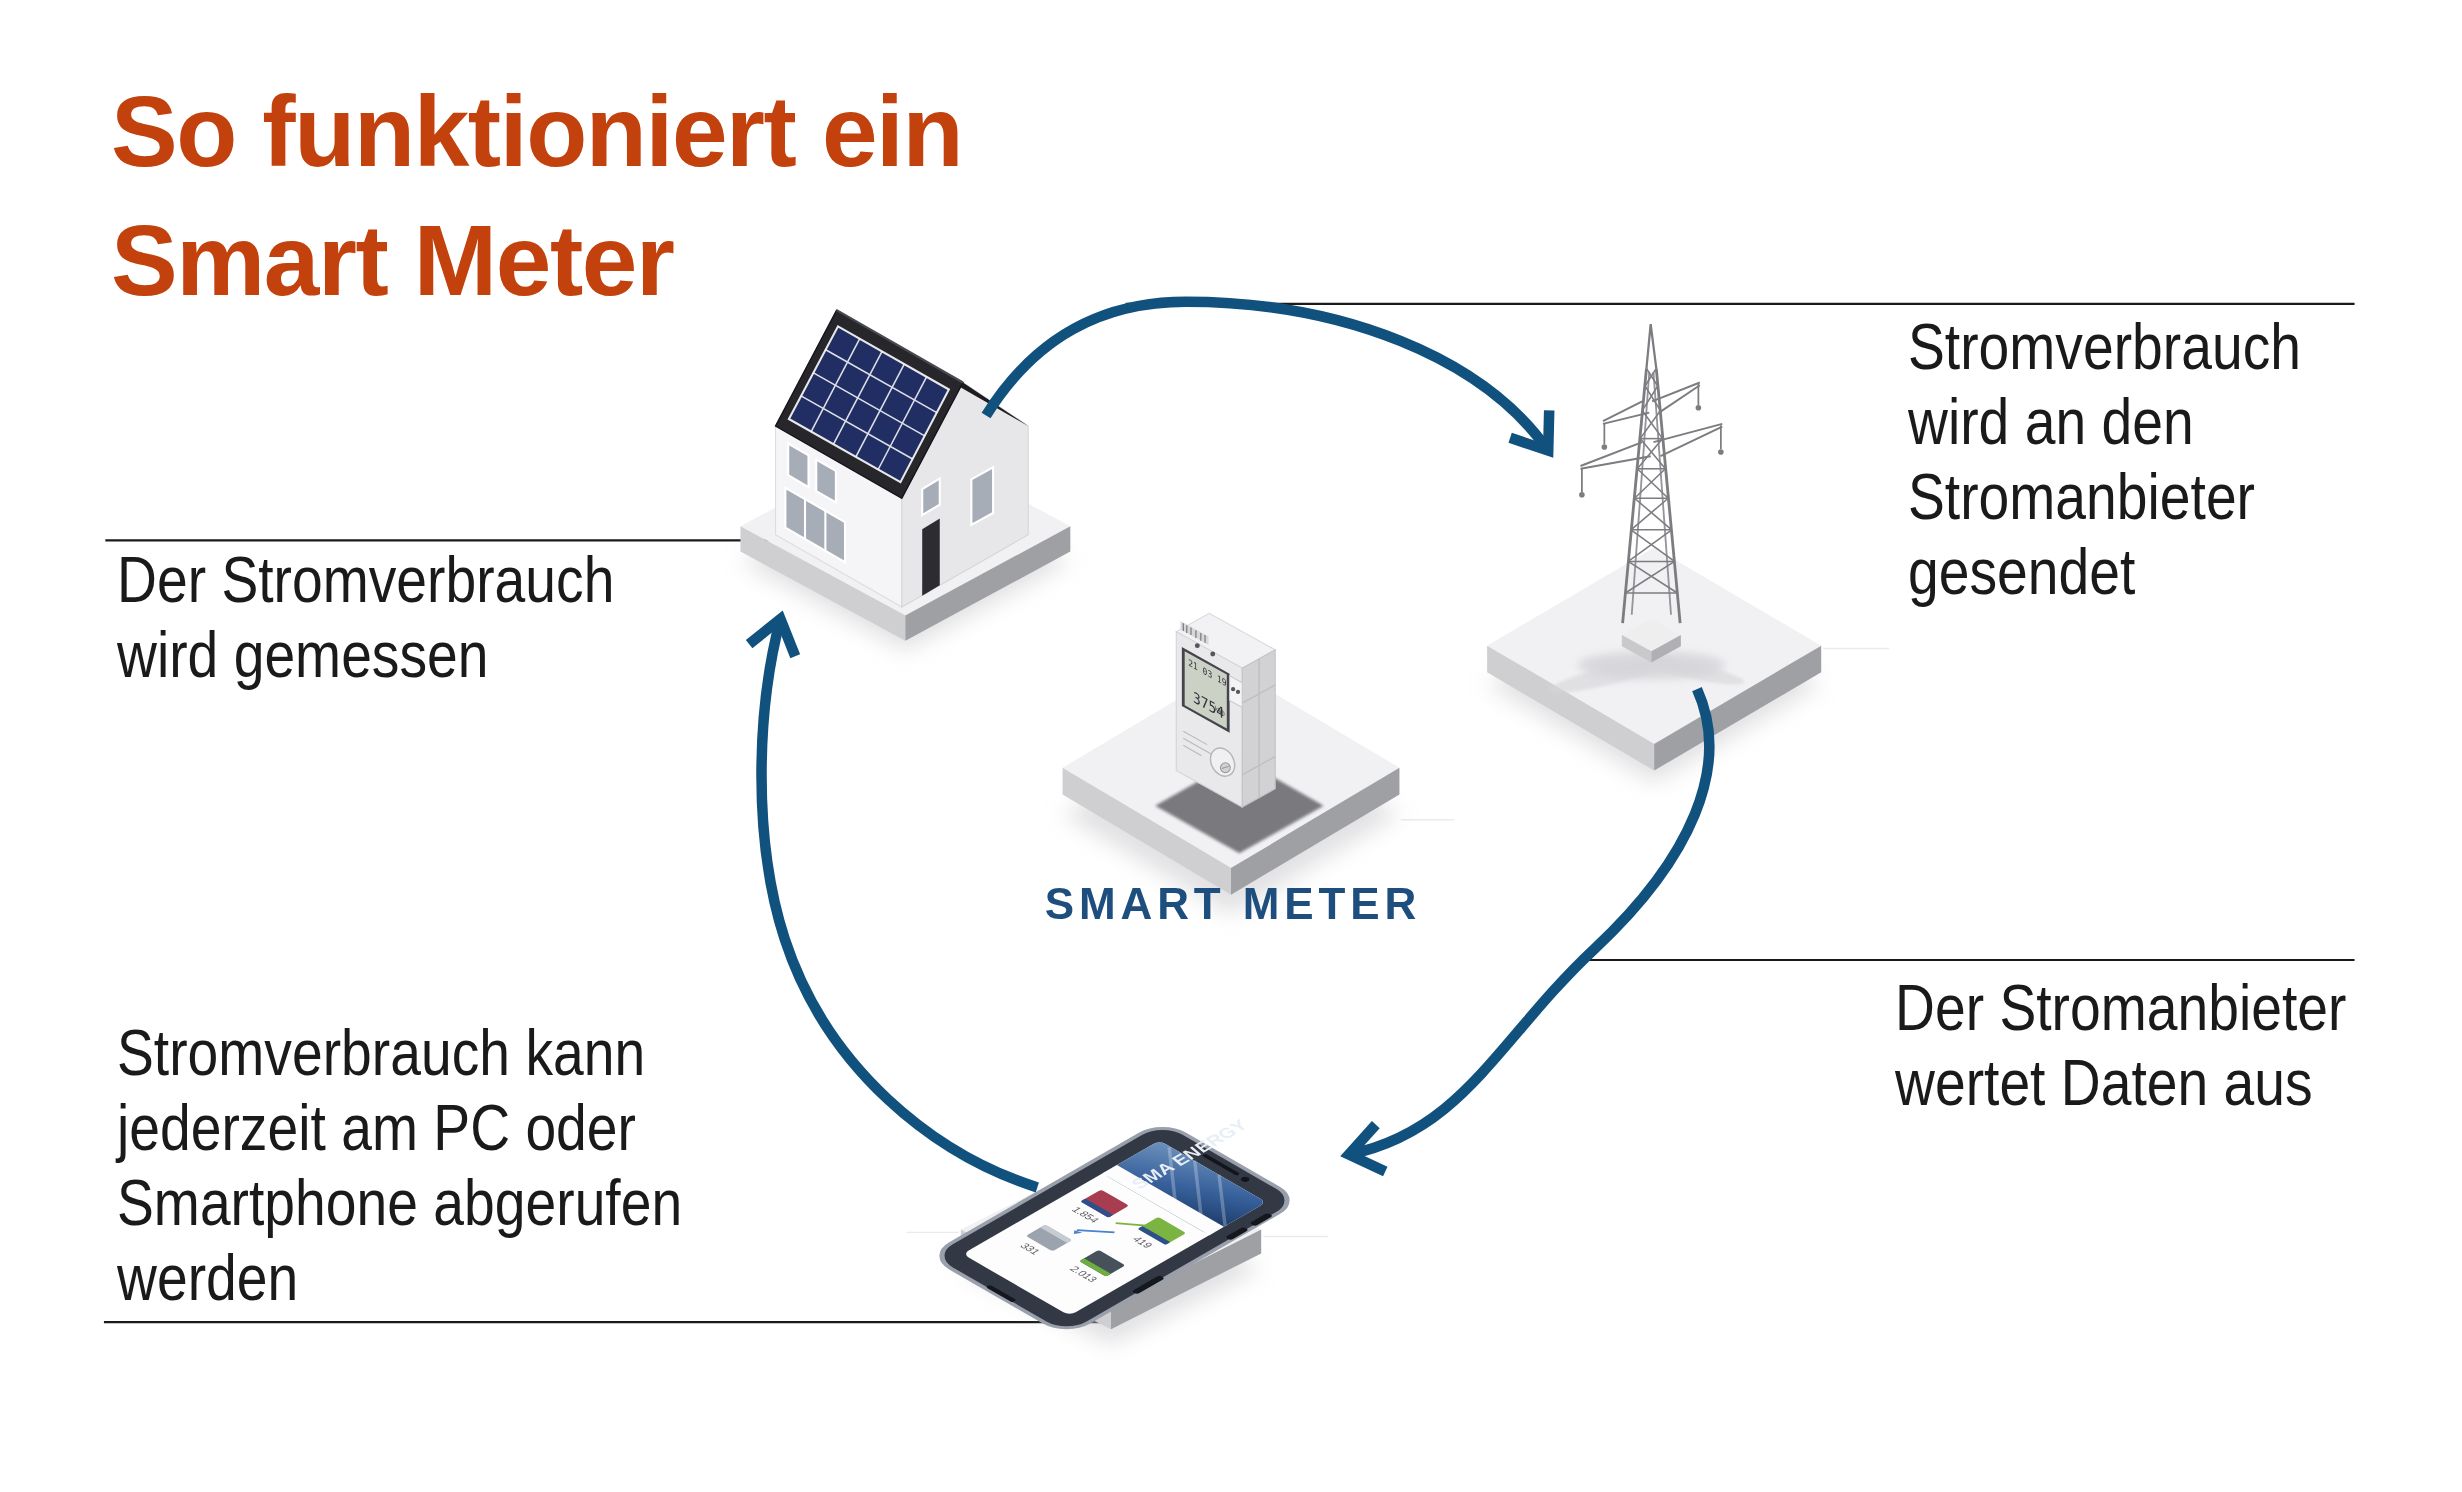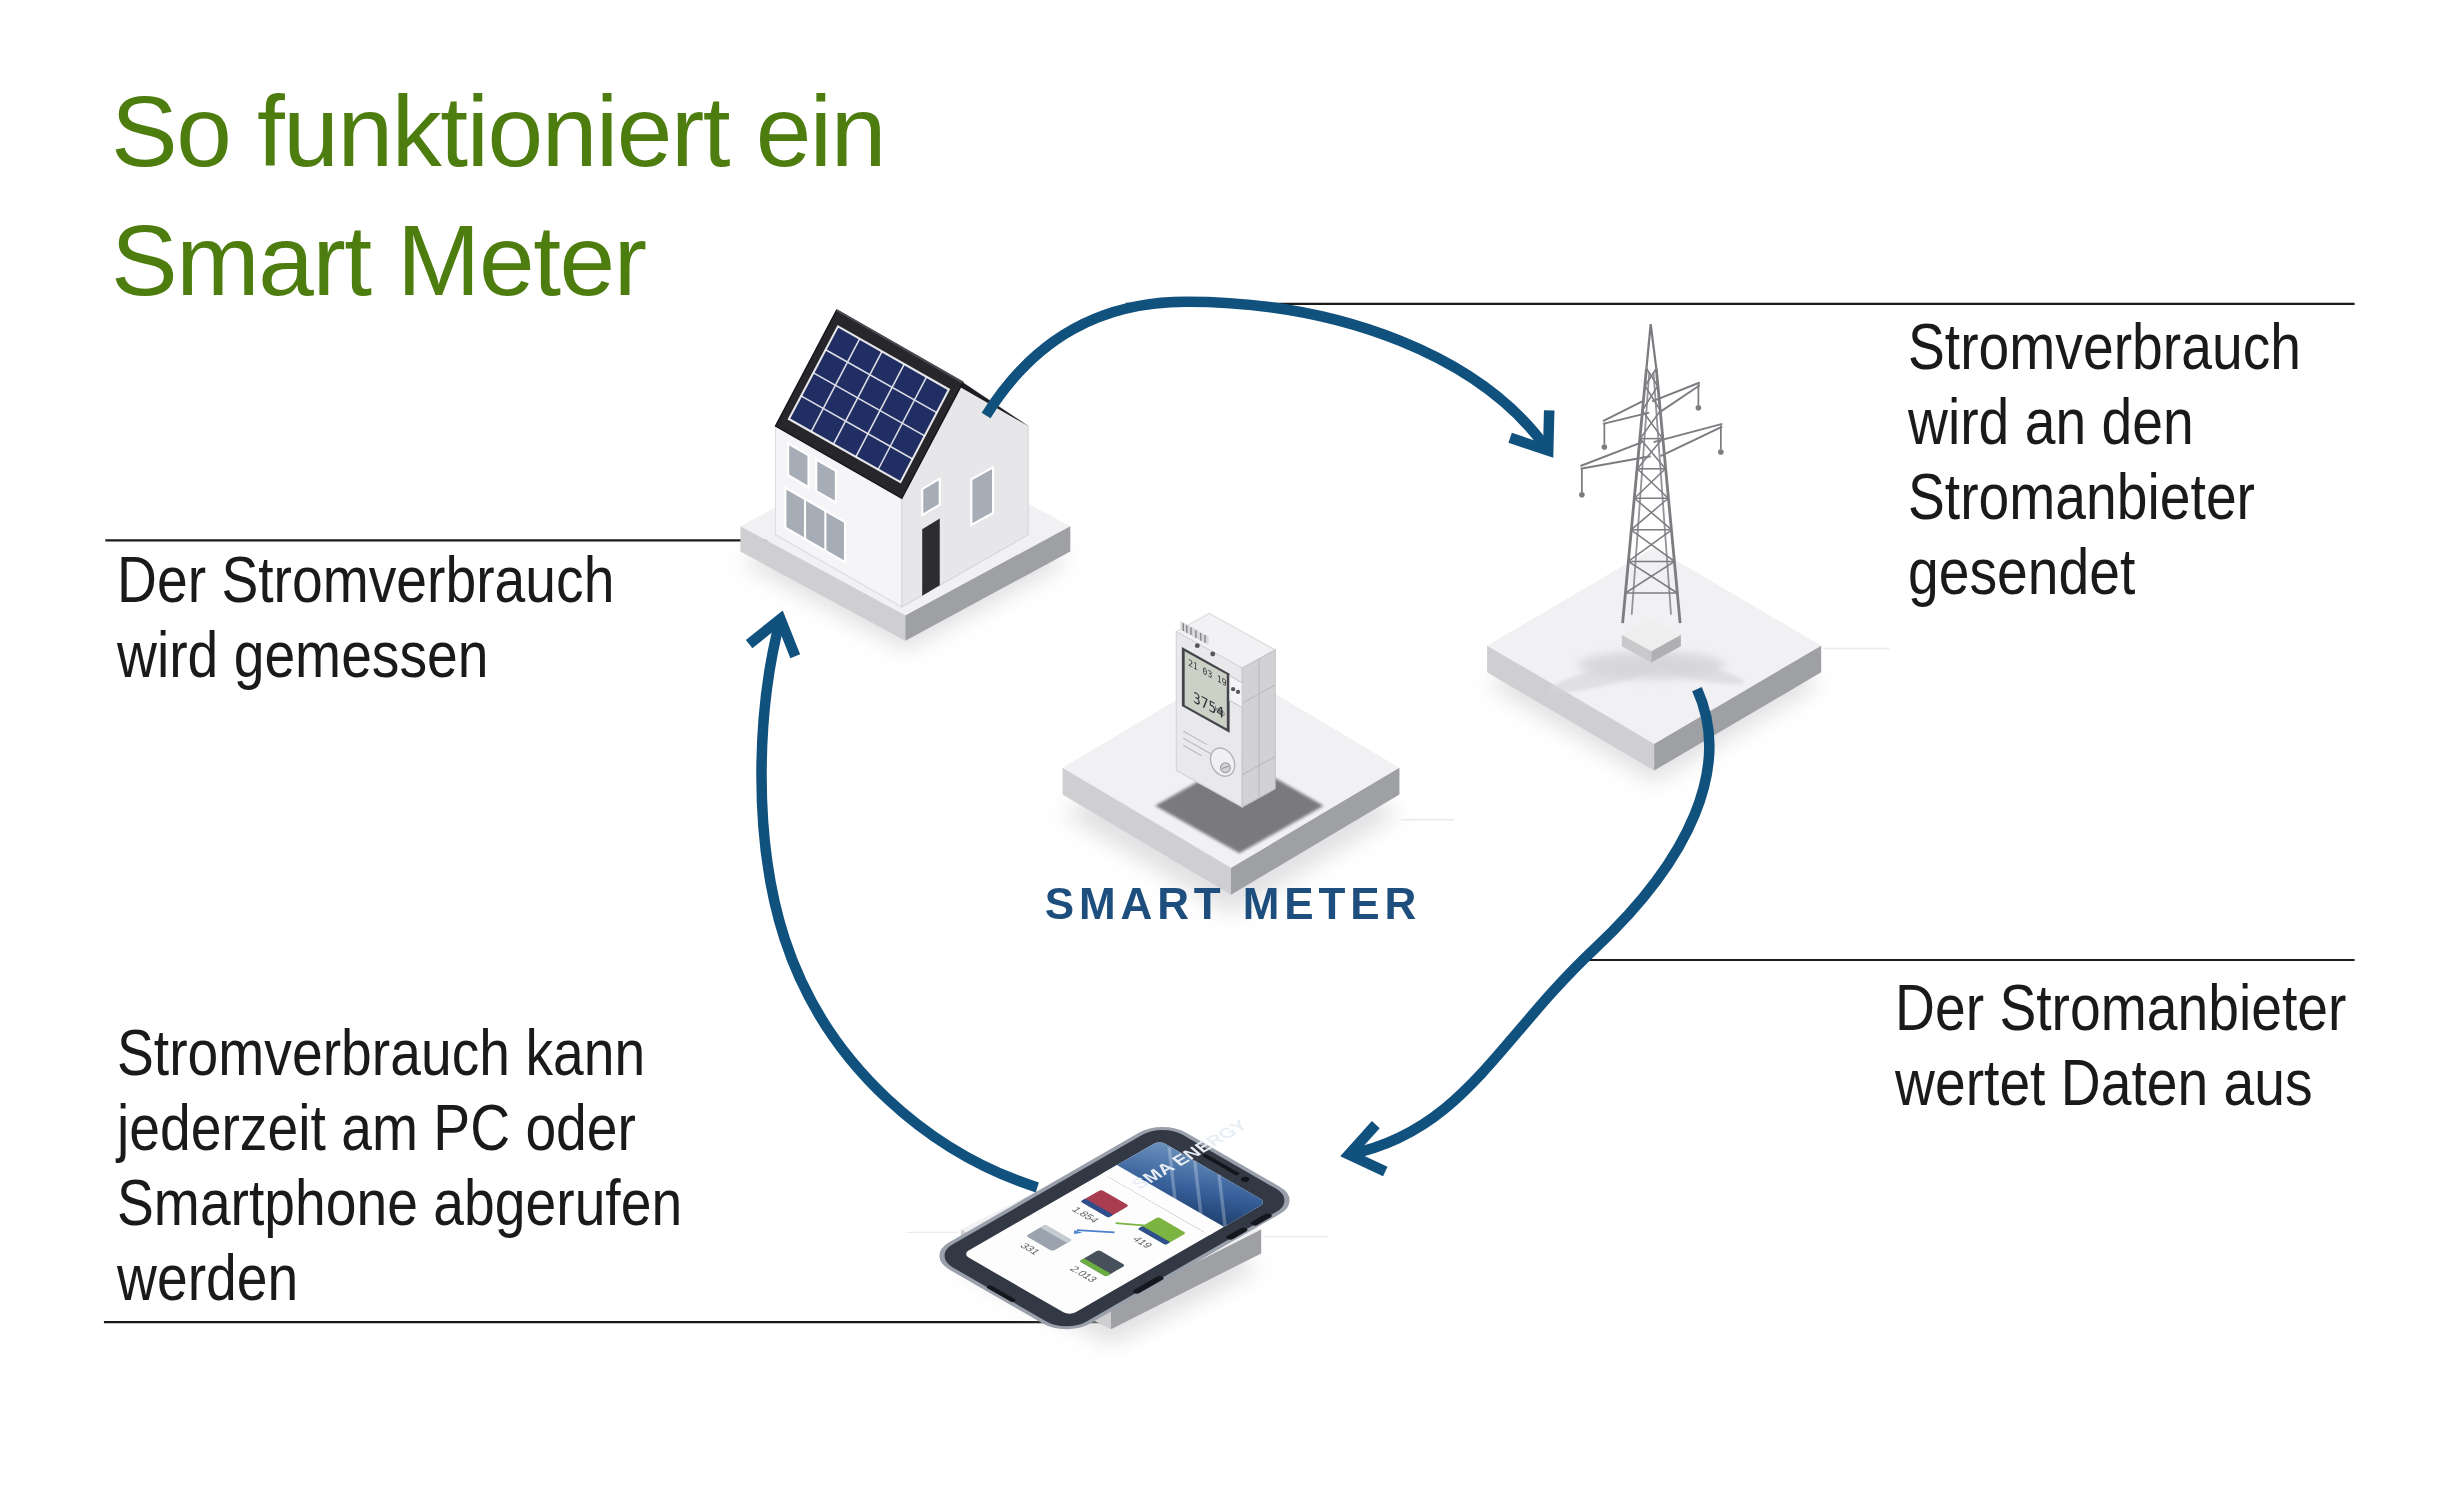--- a/index.html
+++ b/index.html
@@ -1,21 +1,21 @@
 <!DOCTYPE html>
 <html style="font-size:11.2px"><head>
 <meta charset="utf-8">
 <style>
   html,body{margin:0;padding:0;background:#fff;}
   body{width:2462px;height:1492px;position:relative;overflow:hidden;
        font-family:"Liberation Sans",sans-serif;}
   .canvas{position:absolute;left:0;top:0;width:2462px;height:1492px;}
   svg.scene{position:absolute;left:0;top:0;}
-  .page-title{position:absolute;left:111px;top:67px;color:#4d7c0f;
-      font-weight:400;font-size:100px;line-height:129px;letter-spacing:-1.4px;
+  .page-title{position:absolute;left:111px;top:67px;color:#c2410c;
+      font-weight:700;font-size:100px;line-height:129px;letter-spacing:-1.4px;
       white-space:nowrap;}
   .annotation{position:absolute;color:#1a1a1a;font-weight:400;font-size:65px;
       line-height:75px;white-space:nowrap;transform:scaleX(0.85);
       transform-origin:0 0;}
   .annotation div{white-space:nowrap;}
   .center-label{position:absolute;left:983px;top:879px;width:500px;
       text-align:center;color:#1d4e7d;font-weight:700;font-size:44px;
       letter-spacing:4.9px;white-space:nowrap;}
 </style>
 </head>

